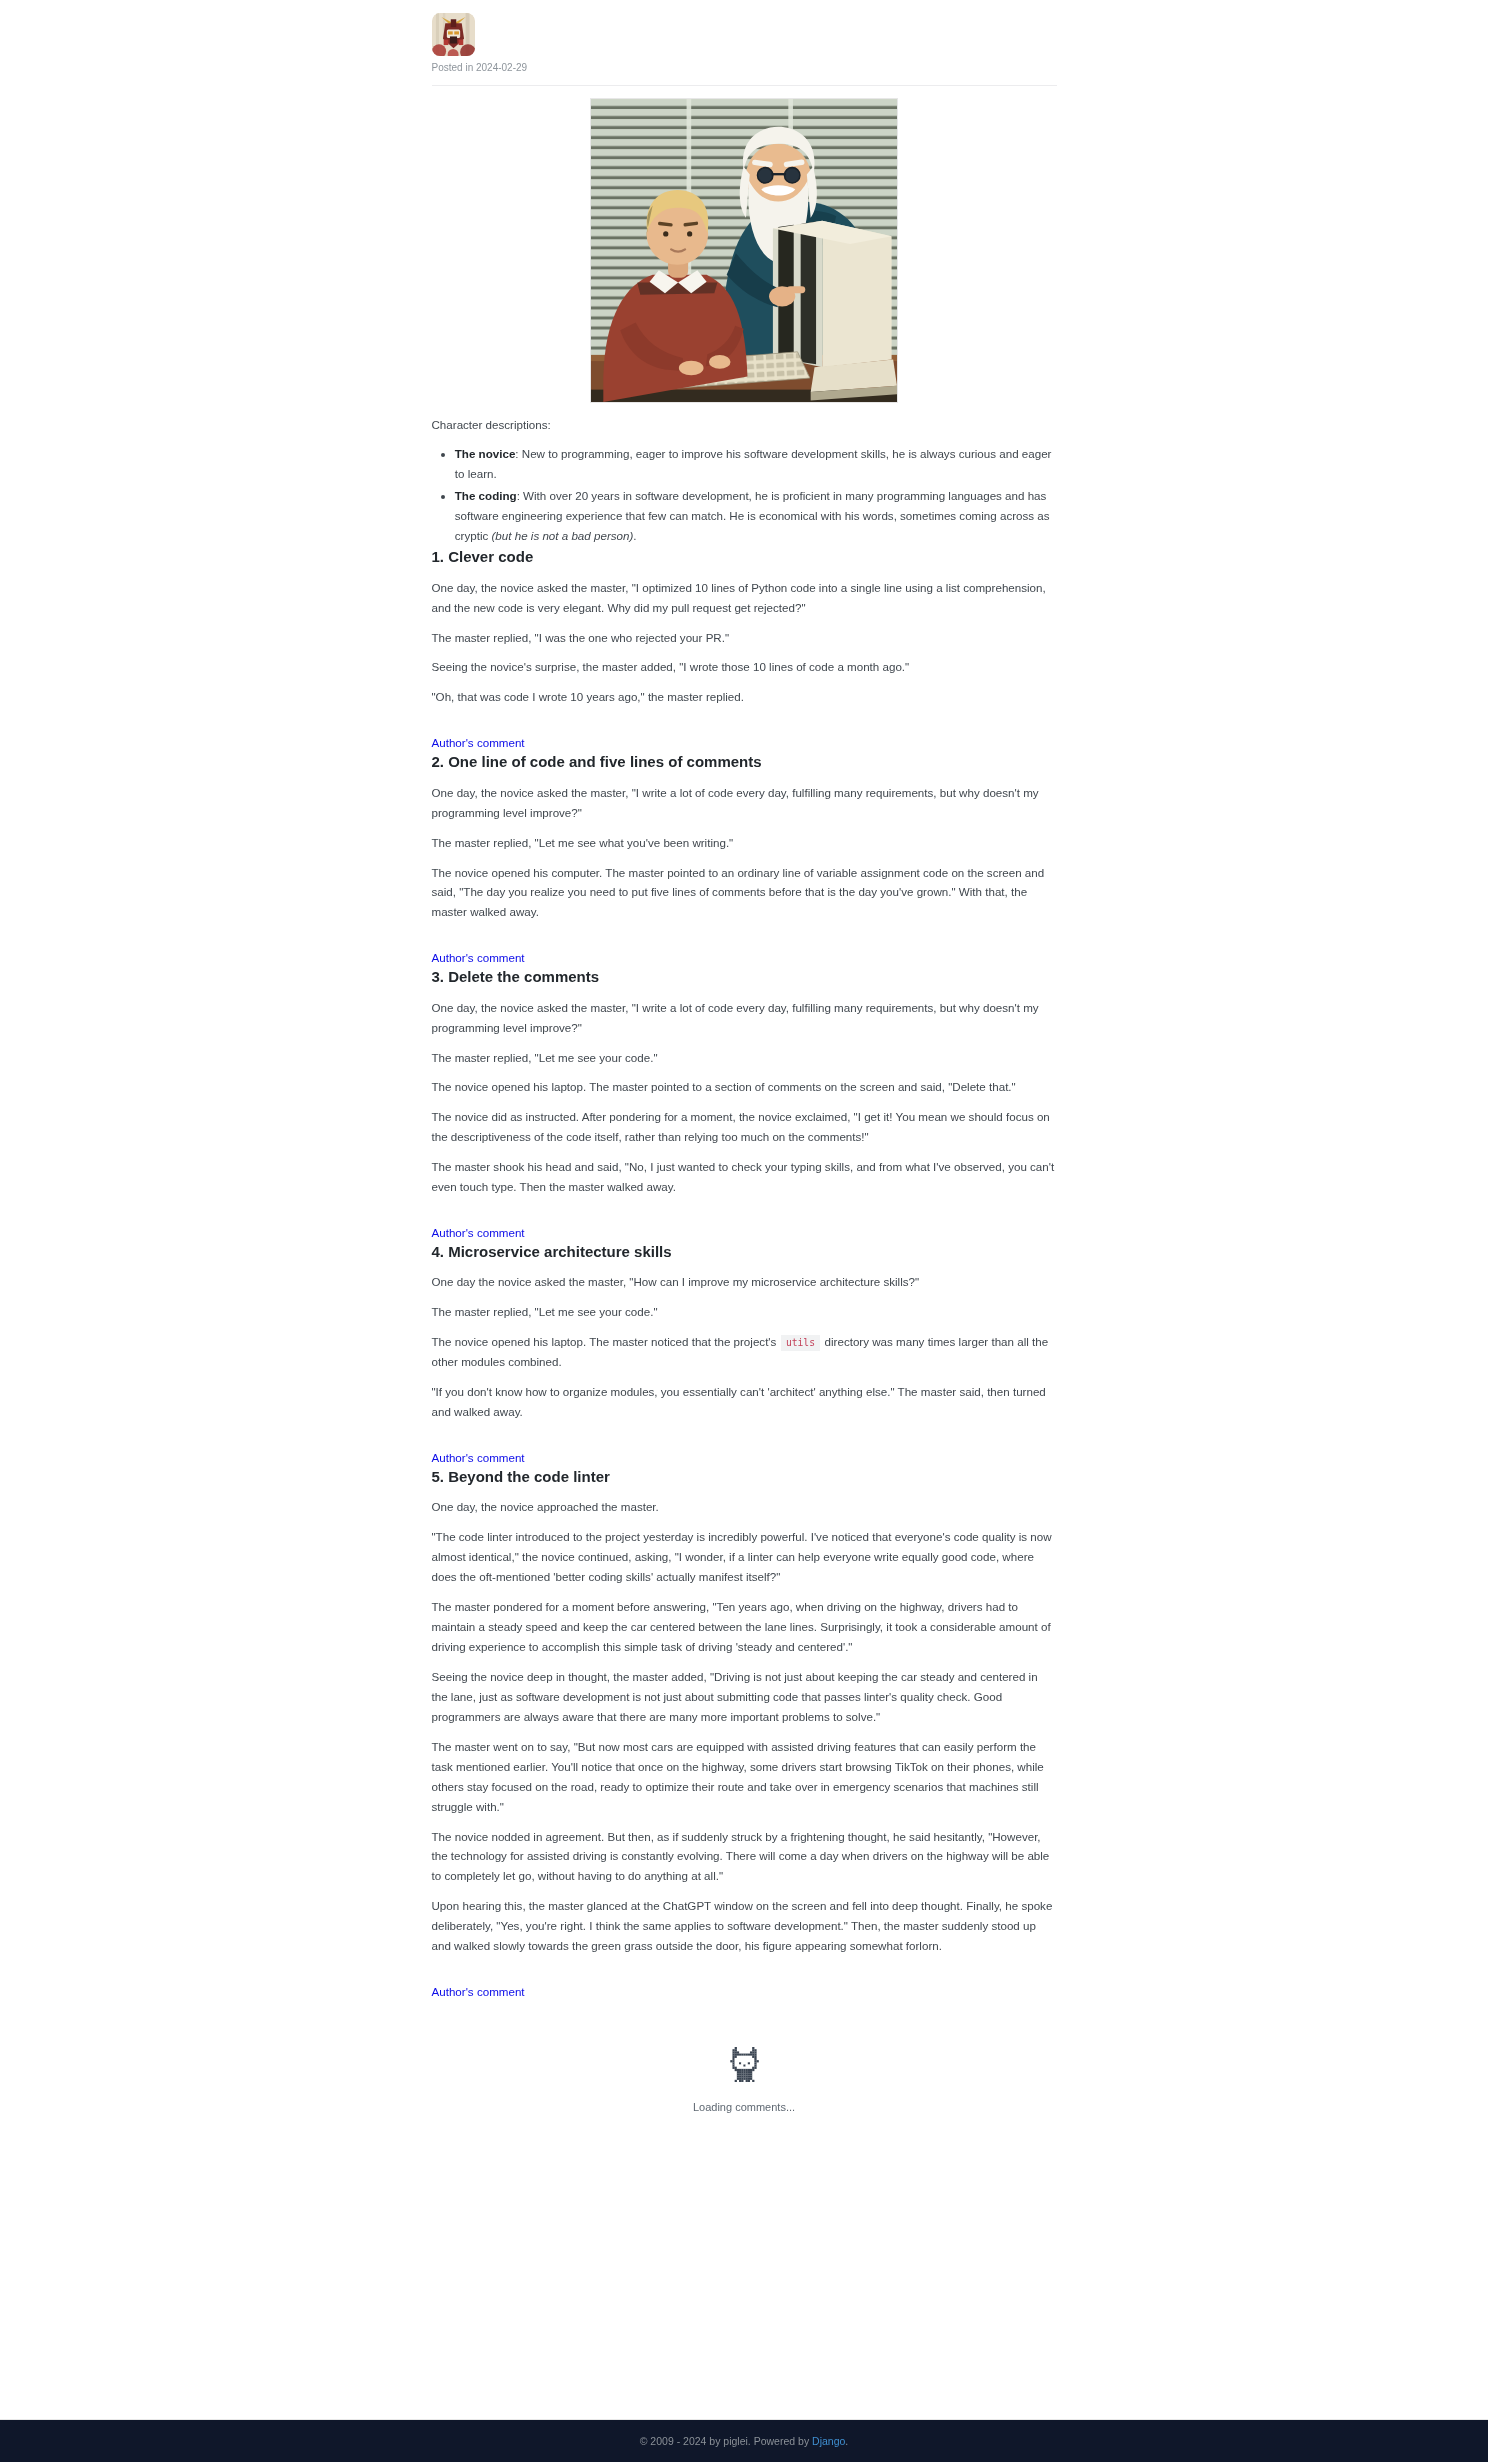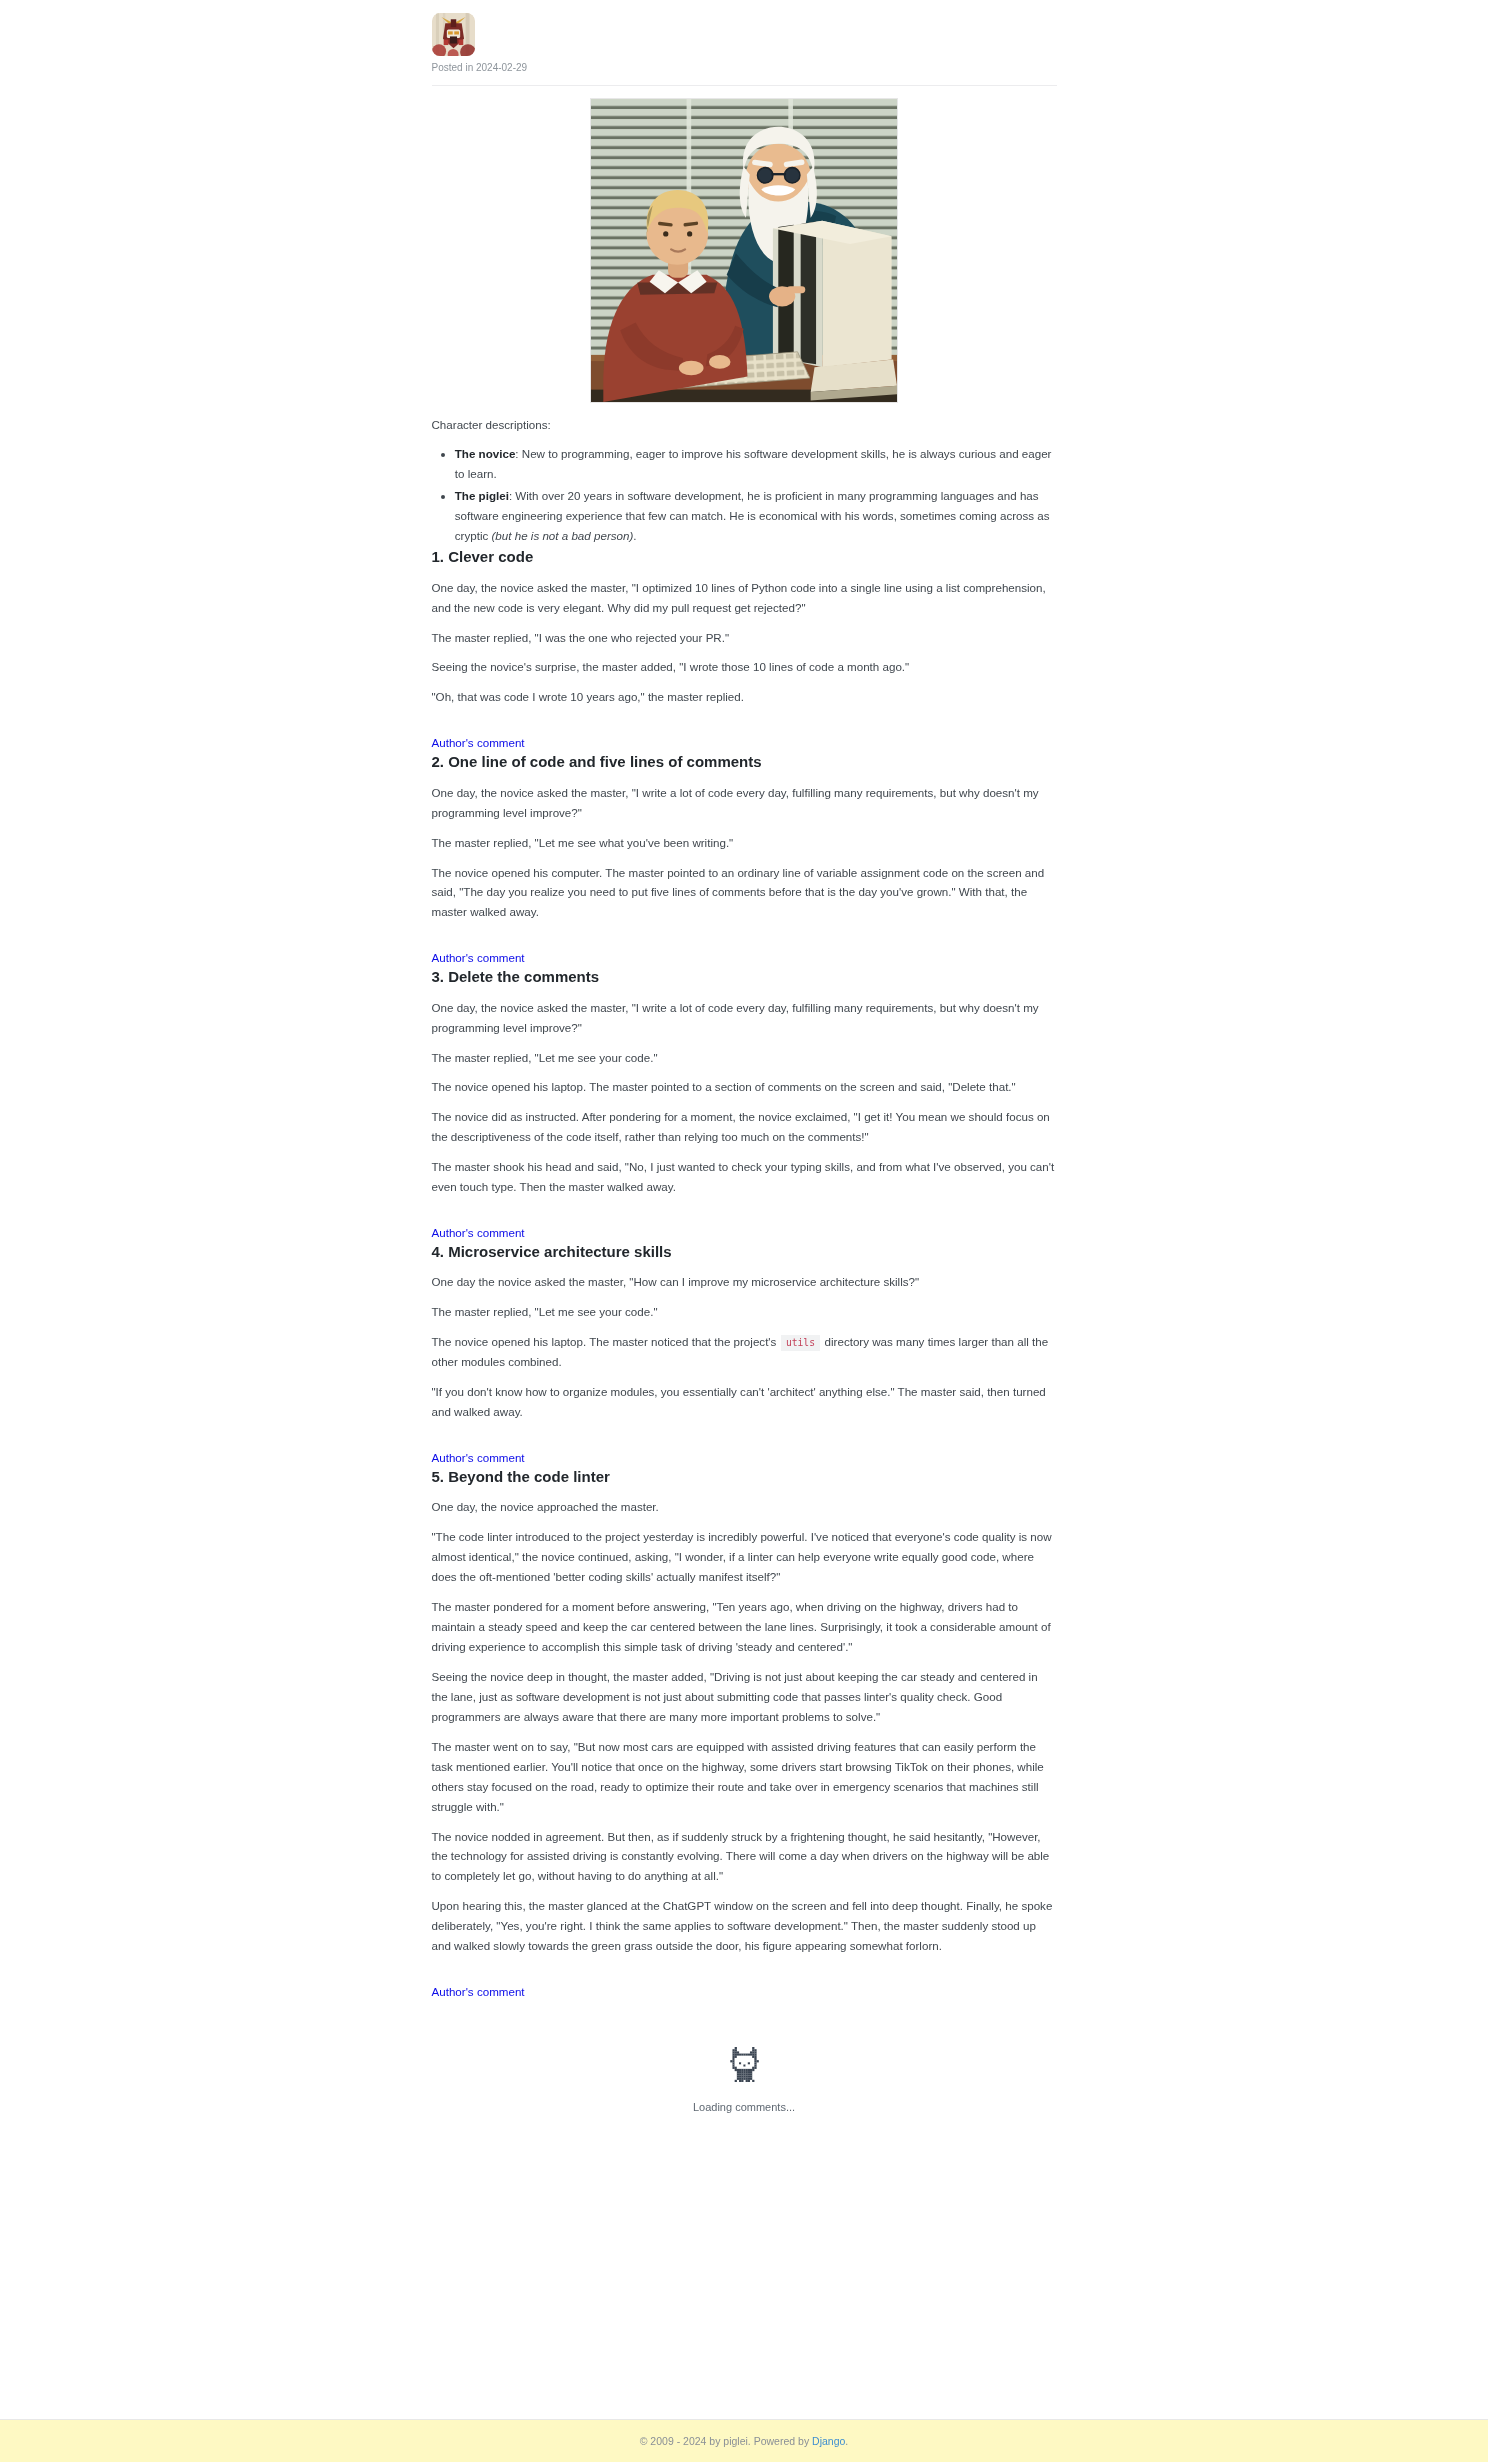--- a/index.html
+++ b/index.html
@@ -59,21 +59,21 @@
   }
 
   
   .comments { text-align: center; margin-top: 45px; }
   .comments svg { display: inline-block; }
   .loading-text { margin-top: 15.5px; font-size: 11px; color: #5f6872; }
 
   
   footer.site-footer {
     margin-top: auto; width: 1488px; height: 43px;
-    background: #fef9c3; border-top: 0.8px solid #e8e8e8;
+    background: #0f172a; border-top: 0.8px solid #e8e8e8;
     display: flex; align-items: center; justify-content: center;
     font-size: 10.5px; color: #8a9097;
   }
   footer.site-footer a { color: #3f8fd0; text-decoration: none; cursor: pointer; }
 </style>
 </head>
 <body>
 
 <div class="page">
   <div class="container">
@@ -172,21 +172,21 @@
           <path d="M198,298 C192,322 181,335 165,343 L149,347 L151,331 C168,325 181,312 187,294 Z" fill="#8d3a2b"></path>
           <ellipse cx="130" cy="349" rx="16" ry="9.5" fill="#e8b98d"></ellipse>
           <ellipse cx="167" cy="341" rx="14" ry="9" fill="#e8b98d"></ellipse>
         </svg>
       </figure>
 
       <p class="lede">Character descriptions:</p>
 
       <ul class="chars">
         <li><strong>The novice</strong><span>: New to programming, eager to improve his software development skills, he is always curious and eager to learn.</span></li>
-        <li><strong>The piglei</strong><span>: With over 20 years in software development, he is proficient in many programming languages and has software engineering experience that few can match. He is economical with his words, sometimes coming across as cryptic </span><em>(but he is not a bad person)</em><span>.</span></li>
+        <li><strong>The coding</strong><span>: With over 20 years in software development, he is proficient in many programming languages and has software engineering experience that few can match. He is economical with his words, sometimes coming across as cryptic </span><em>(but he is not a bad person)</em><span>.</span></li>
       </ul>
 
       <section>
         <h3 class="section-h">1. Clever code</h3>
         <p>One day, the novice asked the master, "I optimized 10 lines of Python code into a single line using a list comprehension, and the new code is very elegant. Why did my pull request get rejected?"</p>
         <p>The master replied, "I was the one who rejected your PR."</p>
         <p>Seeing the novice's surprise, the master added, "I wrote those 10 lines of code a month ago."</p>
         <p>"Oh, that was code I wrote 10 years ago," the master replied.</p>
         <a href="#" class="comment-link">Author's comment</a>
       </section>

